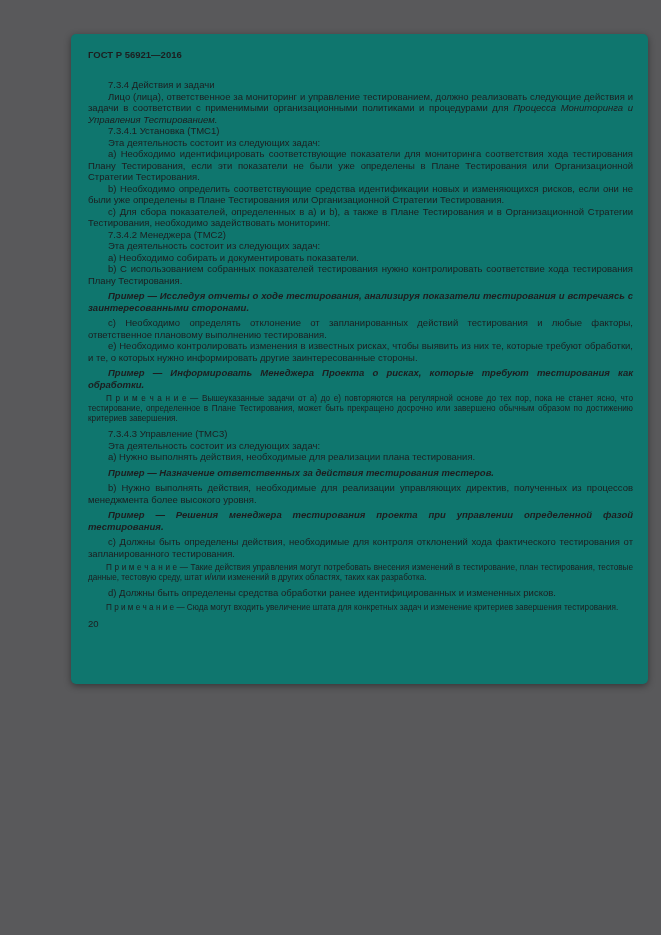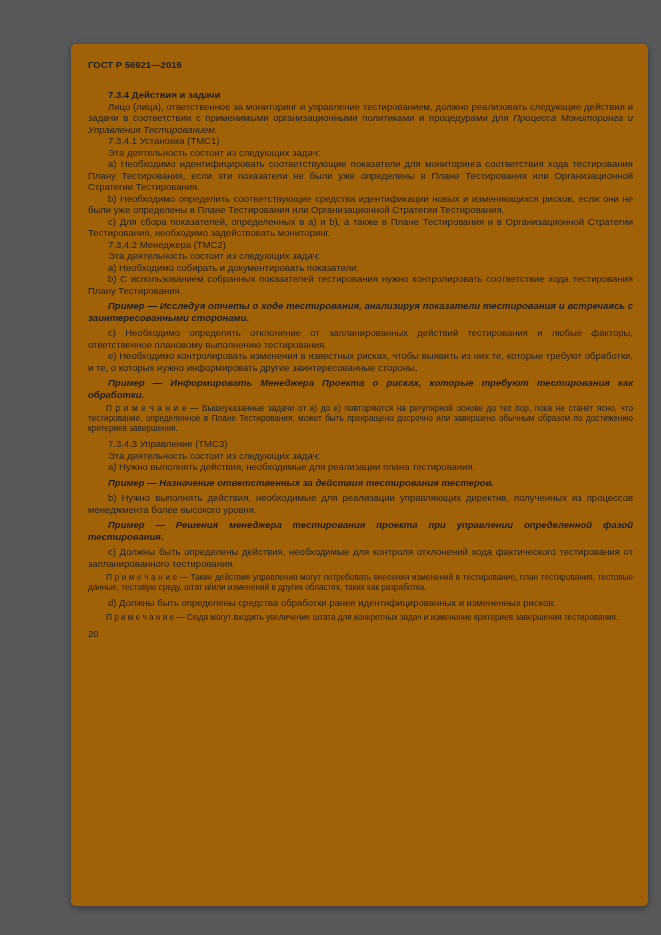--- a/index.html
+++ b/index.html
@@ -10,45 +10,45 @@
     width: 661px;
     height: 935px;
     background: #59595b;
     font-family: "Liberation Sans", sans-serif;
     position: relative;
     overflow: hidden;
   }
   .page {
     position: absolute;
     left: 71px;
-    top: 44px;
+    top: 34px;
     width: 577px;
-    height: 862px;
-    background: #a16207;
+    height: 650px;
+    background: #0f766e;
     border-radius: 5px;
     box-shadow: 0 2px 7px rgba(0,0,0,0.4);
     box-sizing: border-box;
     padding: 15px 15px 0 17px;
     overflow: hidden;
     color: #1d1d1f;
   }
   .doc-header {
     font-size: 9.5px;
     font-weight: bold;
     margin-bottom: 19px;
   }
   .doc-body p {
     margin: 0;
     font-size: 9.5px;
     line-height: 11.5px;
     text-align: justify;
     text-indent: 20px;
   }
   .doc-body p.h {
-    font-weight: bold;
+    font-weight: normal;
     text-align: left;
   }
   .doc-body p.example {
     font-weight: bold;
     font-style: italic;
     margin: 4px 0;
   }
   .doc-body p.note {
     font-size: 8.2px;
     line-height: 10px;

